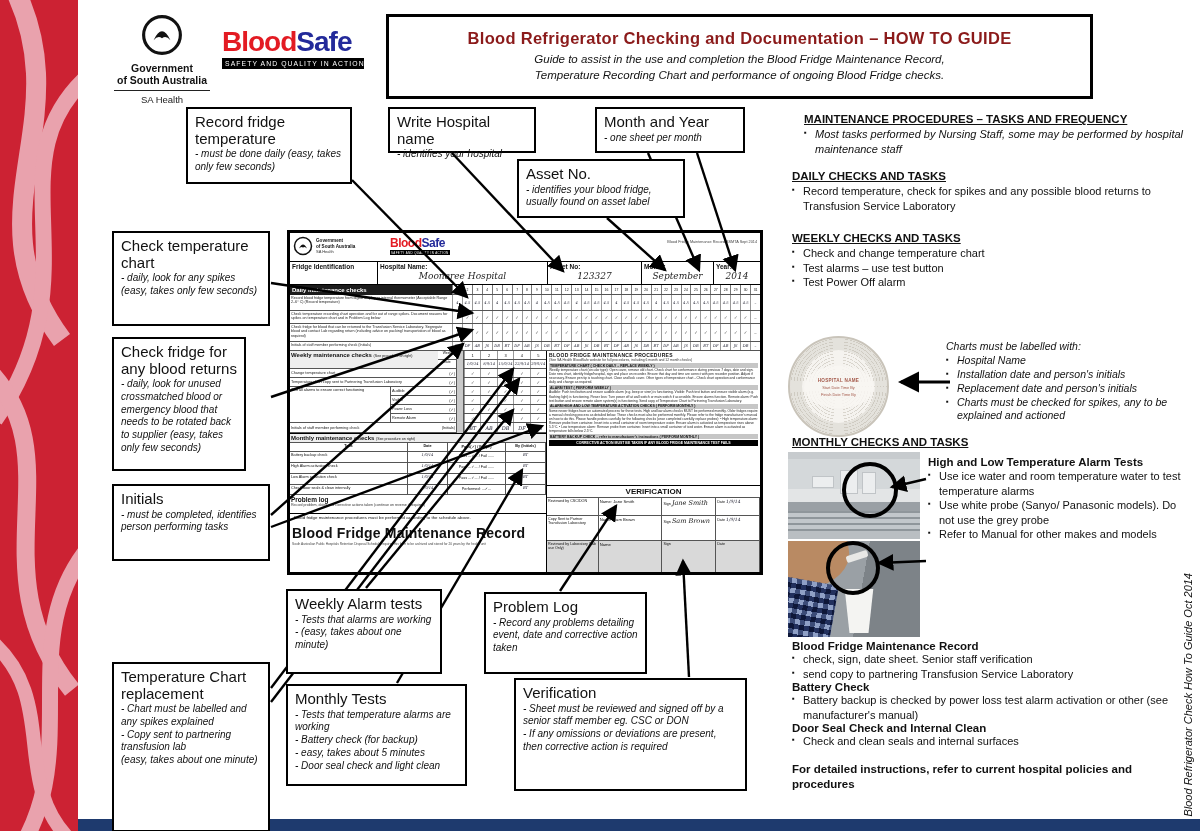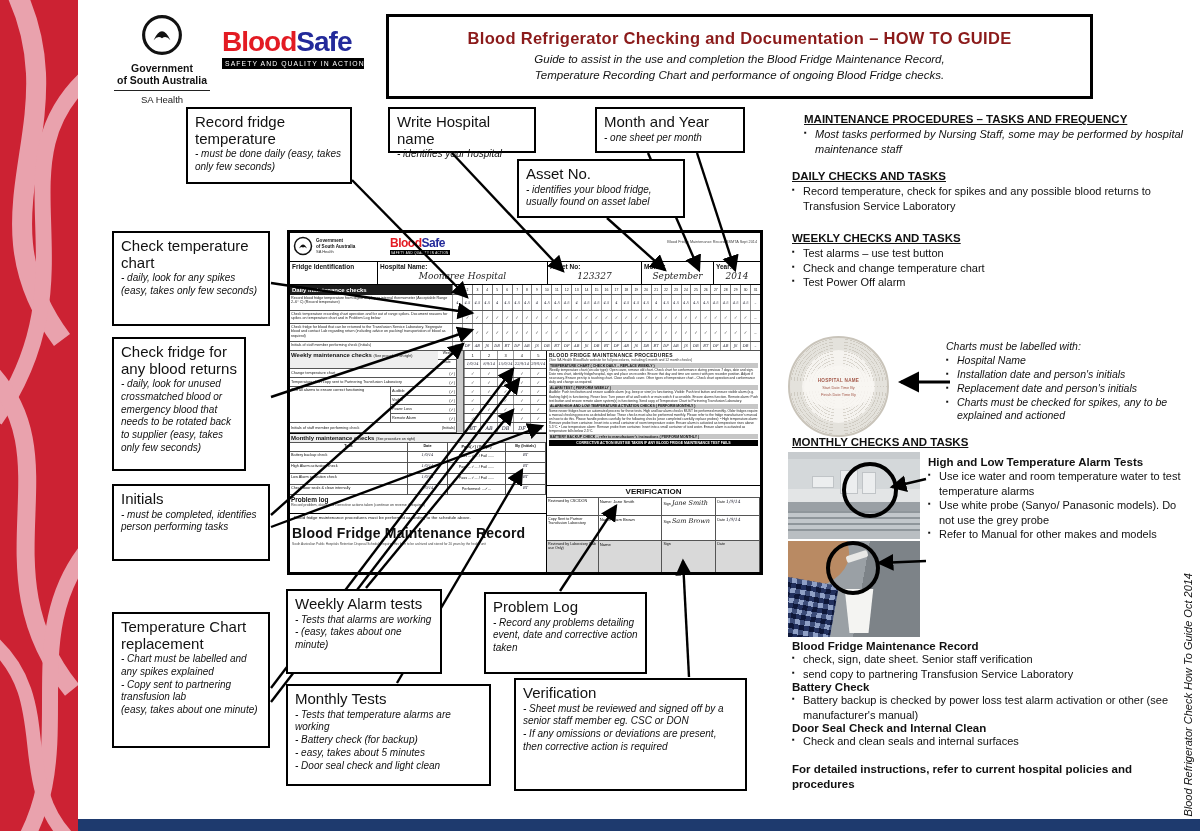--- a/index.html
+++ b/index.html
@@ -29,23 +29,23 @@
   .co{position:absolute;background:#fff;border:2.5px solid #000;padding:5px 7px 6px;box-sizing:border-box;z-index:5;}
   .co h3{margin:0 0 1px;font-size:15px;font-weight:normal;line-height:1.1;}
   .co .ln{font-size:10px;font-style:italic;line-height:1.28;}
   #co-record{left:186px;top:107px;width:166px;height:77px;}
   #co-hospital{left:388px;top:107px;width:148px;height:46px;}
   #co-month{left:595px;top:107px;width:150px;height:46px;}
   #co-asset{left:517px;top:159px;width:168px;height:59px;}
   #co-chart{left:112px;top:231px;width:158px;height:95px;}
   #co-returns{left:112px;top:337px;width:134px;height:134px;}
   #co-initials{left:112px;top:484px;width:158px;height:77px;}
-  #co-replace{left:112px;top:612px;width:158px;height:136px;}
+  #co-replace{left:112px;top:662px;width:158px;height:170px;}
   #co-weekly{left:286px;top:589px;width:156px;height:85px;}
-  #co-monthly{left:286px;top:684px;width:205px;height:102px;}
+  #co-monthly{left:286px;top:684px;width:181px;height:102px;}
   #co-problem{left:484px;top:592px;width:163px;height:82px;}
   #co-verify{left:514px;top:678px;width:233px;height:113px;}
   
   .rc{position:absolute;width:380px;}
   .rh{font-size:11.5px;font-weight:bold;text-decoration:underline;margin:0 0 2px;}
   ul.rb{list-style:none;margin:0;padding:0;font-size:11px;line-height:1.32;}
   ul.rb li{position:relative;padding-left:11px;margin:0;}
   ul.rb li::before{content:"▪";position:absolute;left:0;top:1px;font-size:8px;}
   ul.rb.it li{font-style:italic;}
   #rc1{left:792px;top:113px;margin-left:12px;}
@@ -284,22 +284,22 @@
   </div>
   <div class="rc" id="rc2">
     <div class="rh">DAILY CHECKS AND TASKS</div>
     <ul class="rb">
         <li>Record temperature, check for spikes and any possible blood returns to Transfusion Service Laboratory</li>
       </ul>
   </div>
   <div class="rc" id="rc3">
     <div class="rh">WEEKLY CHECKS AND TASKS</div>
     <ul class="rb">
+        <li>Check and change temperature chart</li>
         <li>Test alarms – use test button</li>
-        <li>Check and change temperature chart</li>
         <li>Test Power Off alarm</li>
       </ul>
   </div>
 
   <div id="rc-chartblock">
     <div class="disc">
       <div class="dtxt">
         <div class="dl1">HOSPITAL NAME</div>
         <div class="dl2">Start Date Time By</div>
         <div class="dl3">Finish Date Time By</div>

